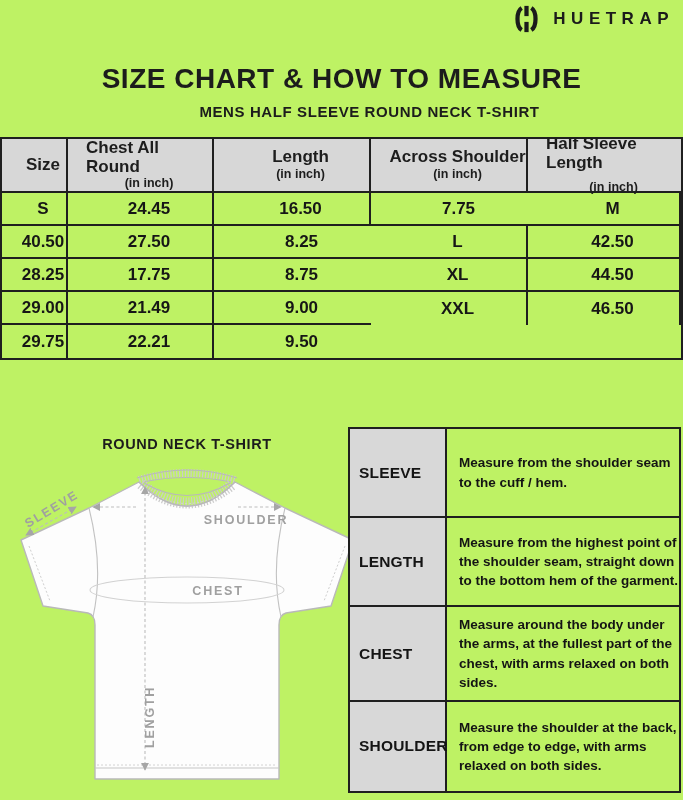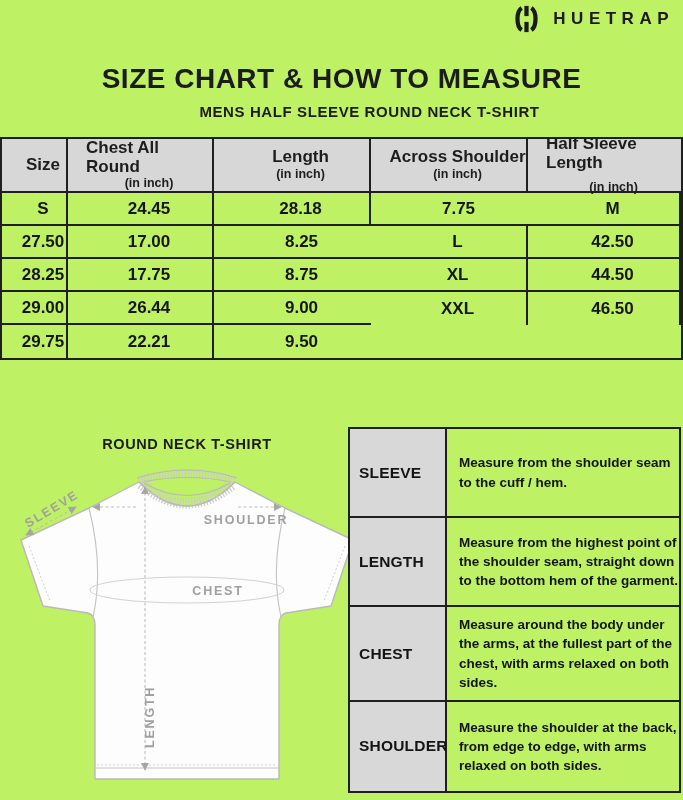--- a/index.html
+++ b/index.html
@@ -80,38 +80,38 @@
       <span class="main">Across Shoulder</span>
       <span class="sub">(in inch)</span>
     </div>
     <div class="c hc last-col">
       <span class="main">Half Sleeve Length</span>
       <span class="sub">(in inch)</span>
     </div>
 
     <div class="c dc">S</div>
     <div class="c dc">24.45</div>
-    <div class="c dc">28.18</div>
+    <div class="c dc">16.50</div>
     <div class="c dc last-col">7.75</div>
 
     <div class="c dc">M</div>
+    <div class="c dc">40.50</div>
     <div class="c dc">27.50</div>
-    <div class="c dc">17.00</div>
     <div class="c dc last-col">8.25</div>
 
     <div class="c dc">L</div>
     <div class="c dc">42.50</div>
     <div class="c dc">28.25</div>
     <div class="c dc">17.75</div>
     <div class="c dc last-col">8.75</div>
 
     <div class="c dc">XL</div>
     <div class="c dc">44.50</div>
     <div class="c dc">29.00</div>
-    <div class="c dc">26.44</div>
+    <div class="c dc">21.49</div>
     <div class="c dc last-col">9.00</div>
 
     <div class="c dc last-row">XXL</div>
     <div class="c dc last-row">46.50</div>
     <div class="c dc last-row">29.75</div>
     <div class="c dc last-row">22.21</div>
     <div class="c dc last-col last-row">9.50</div>
   </div>
 
   <div class="diagram">

